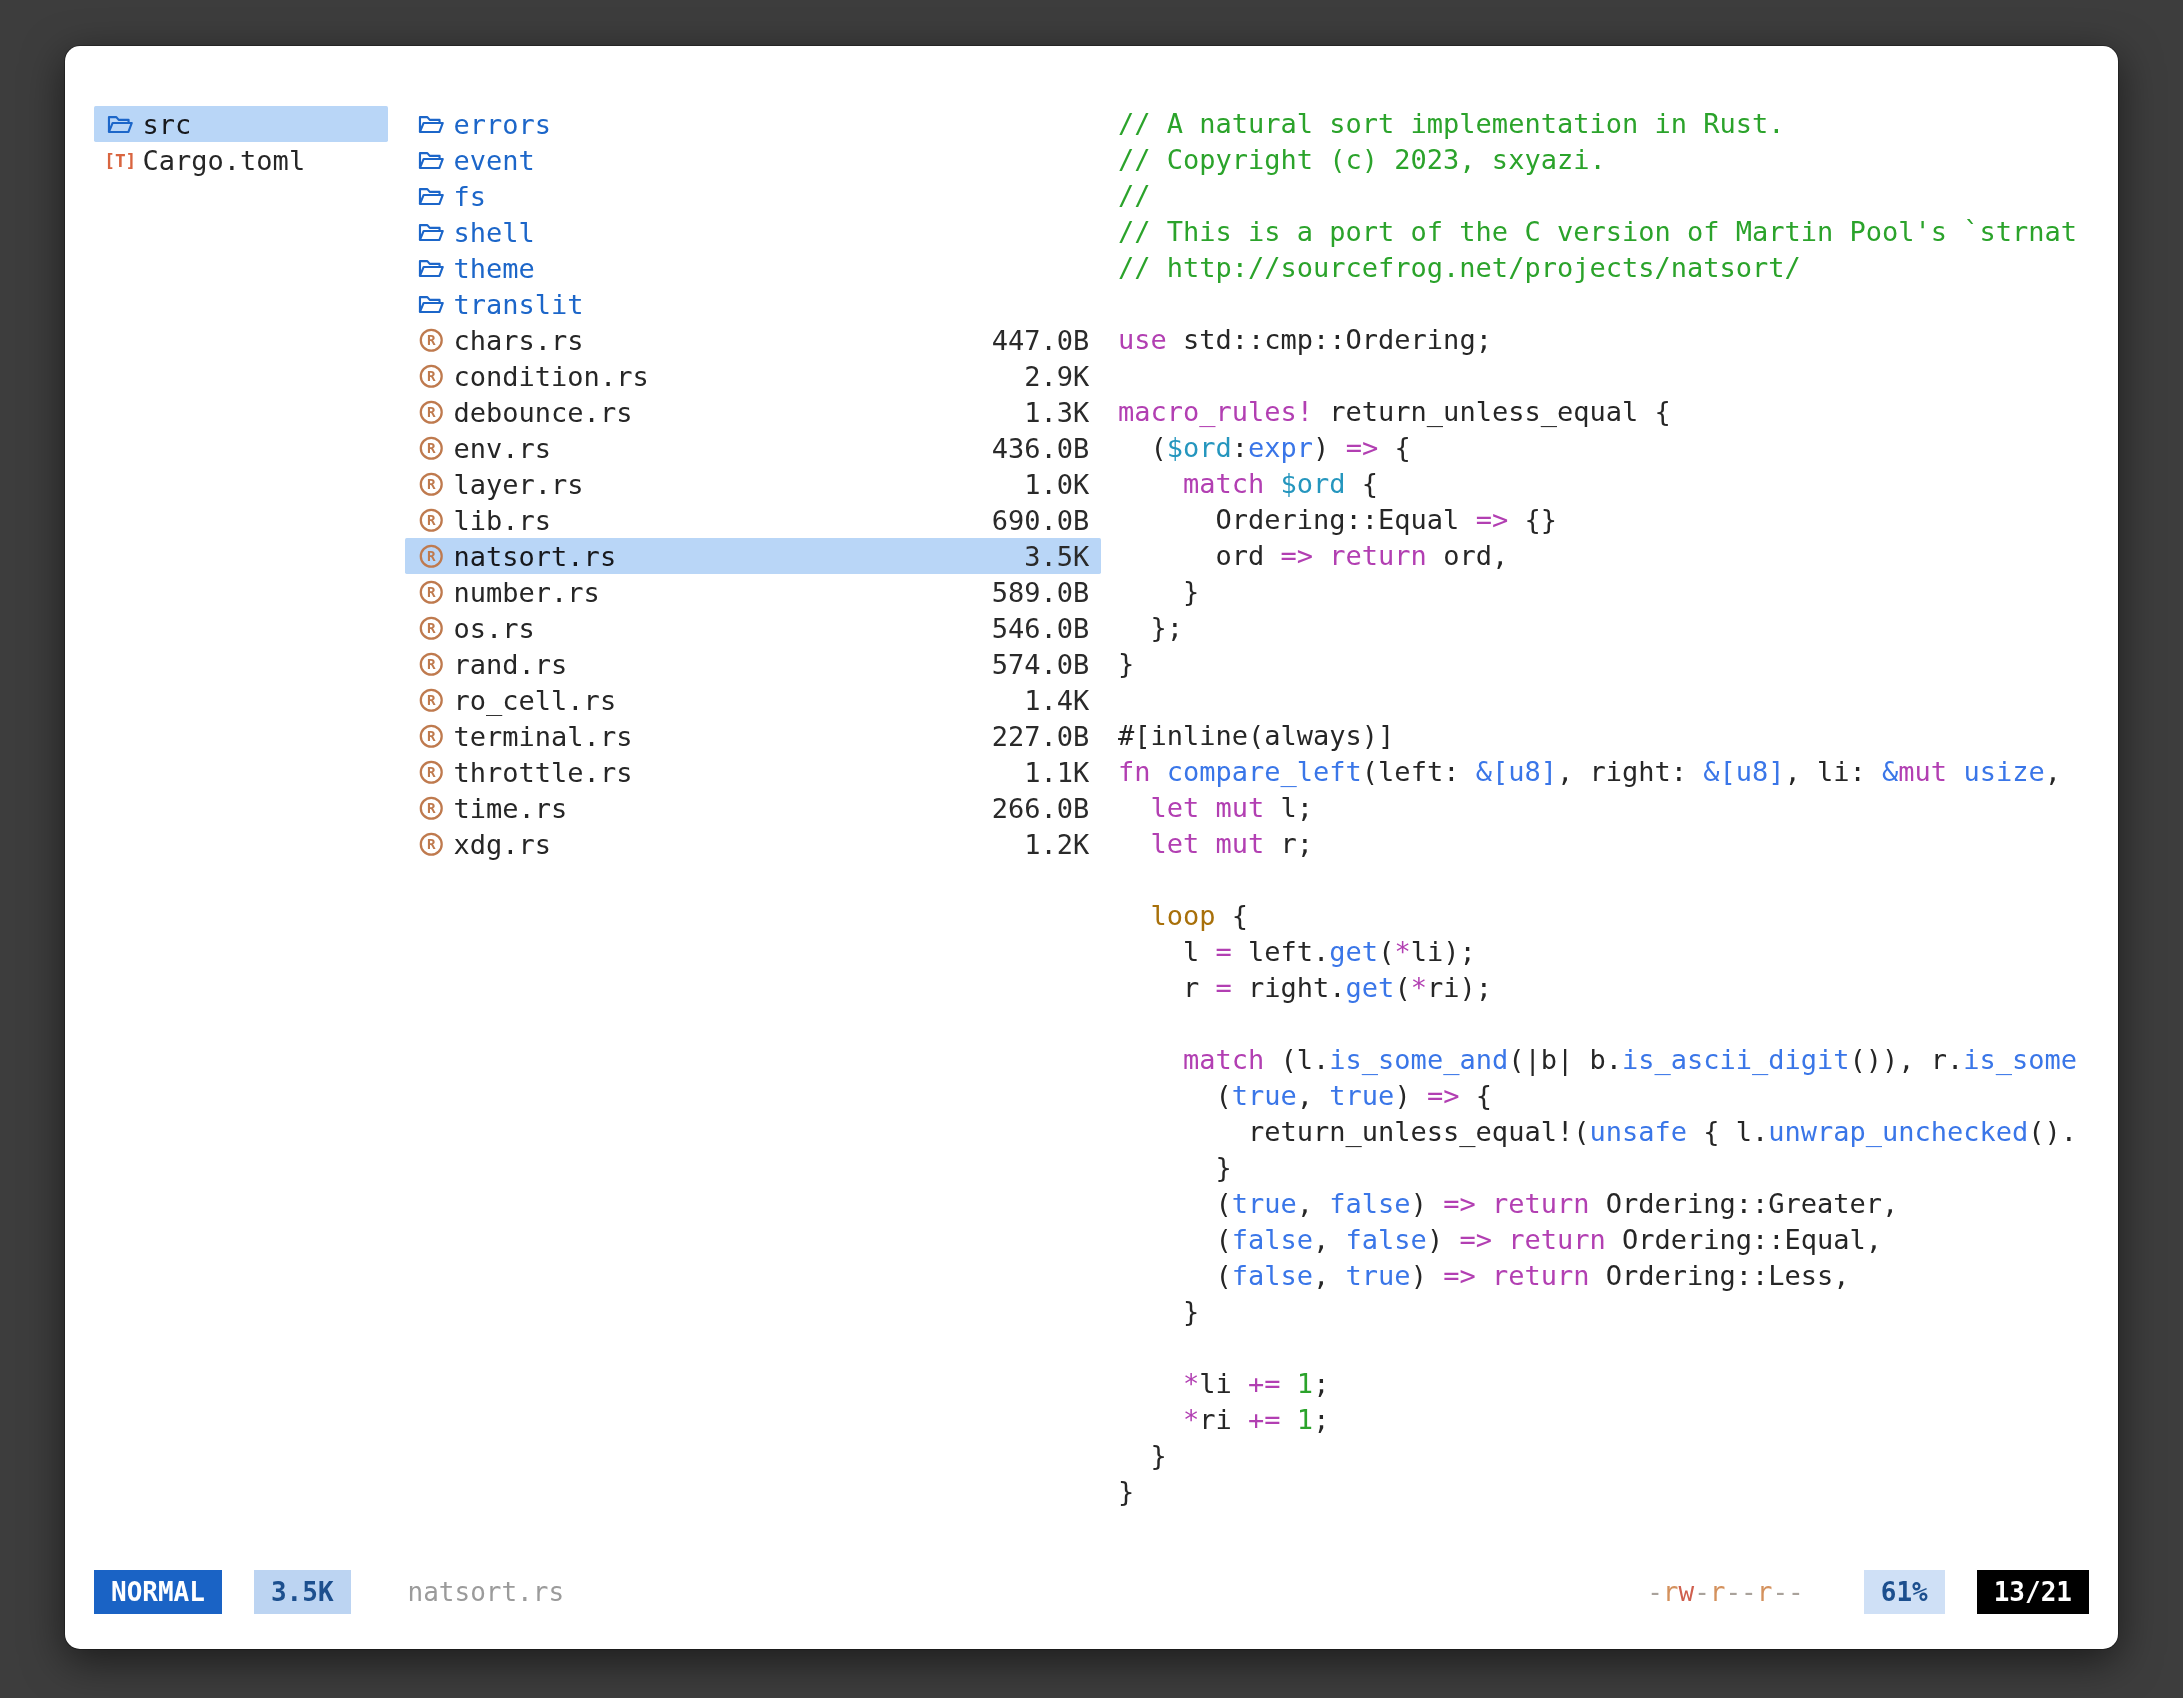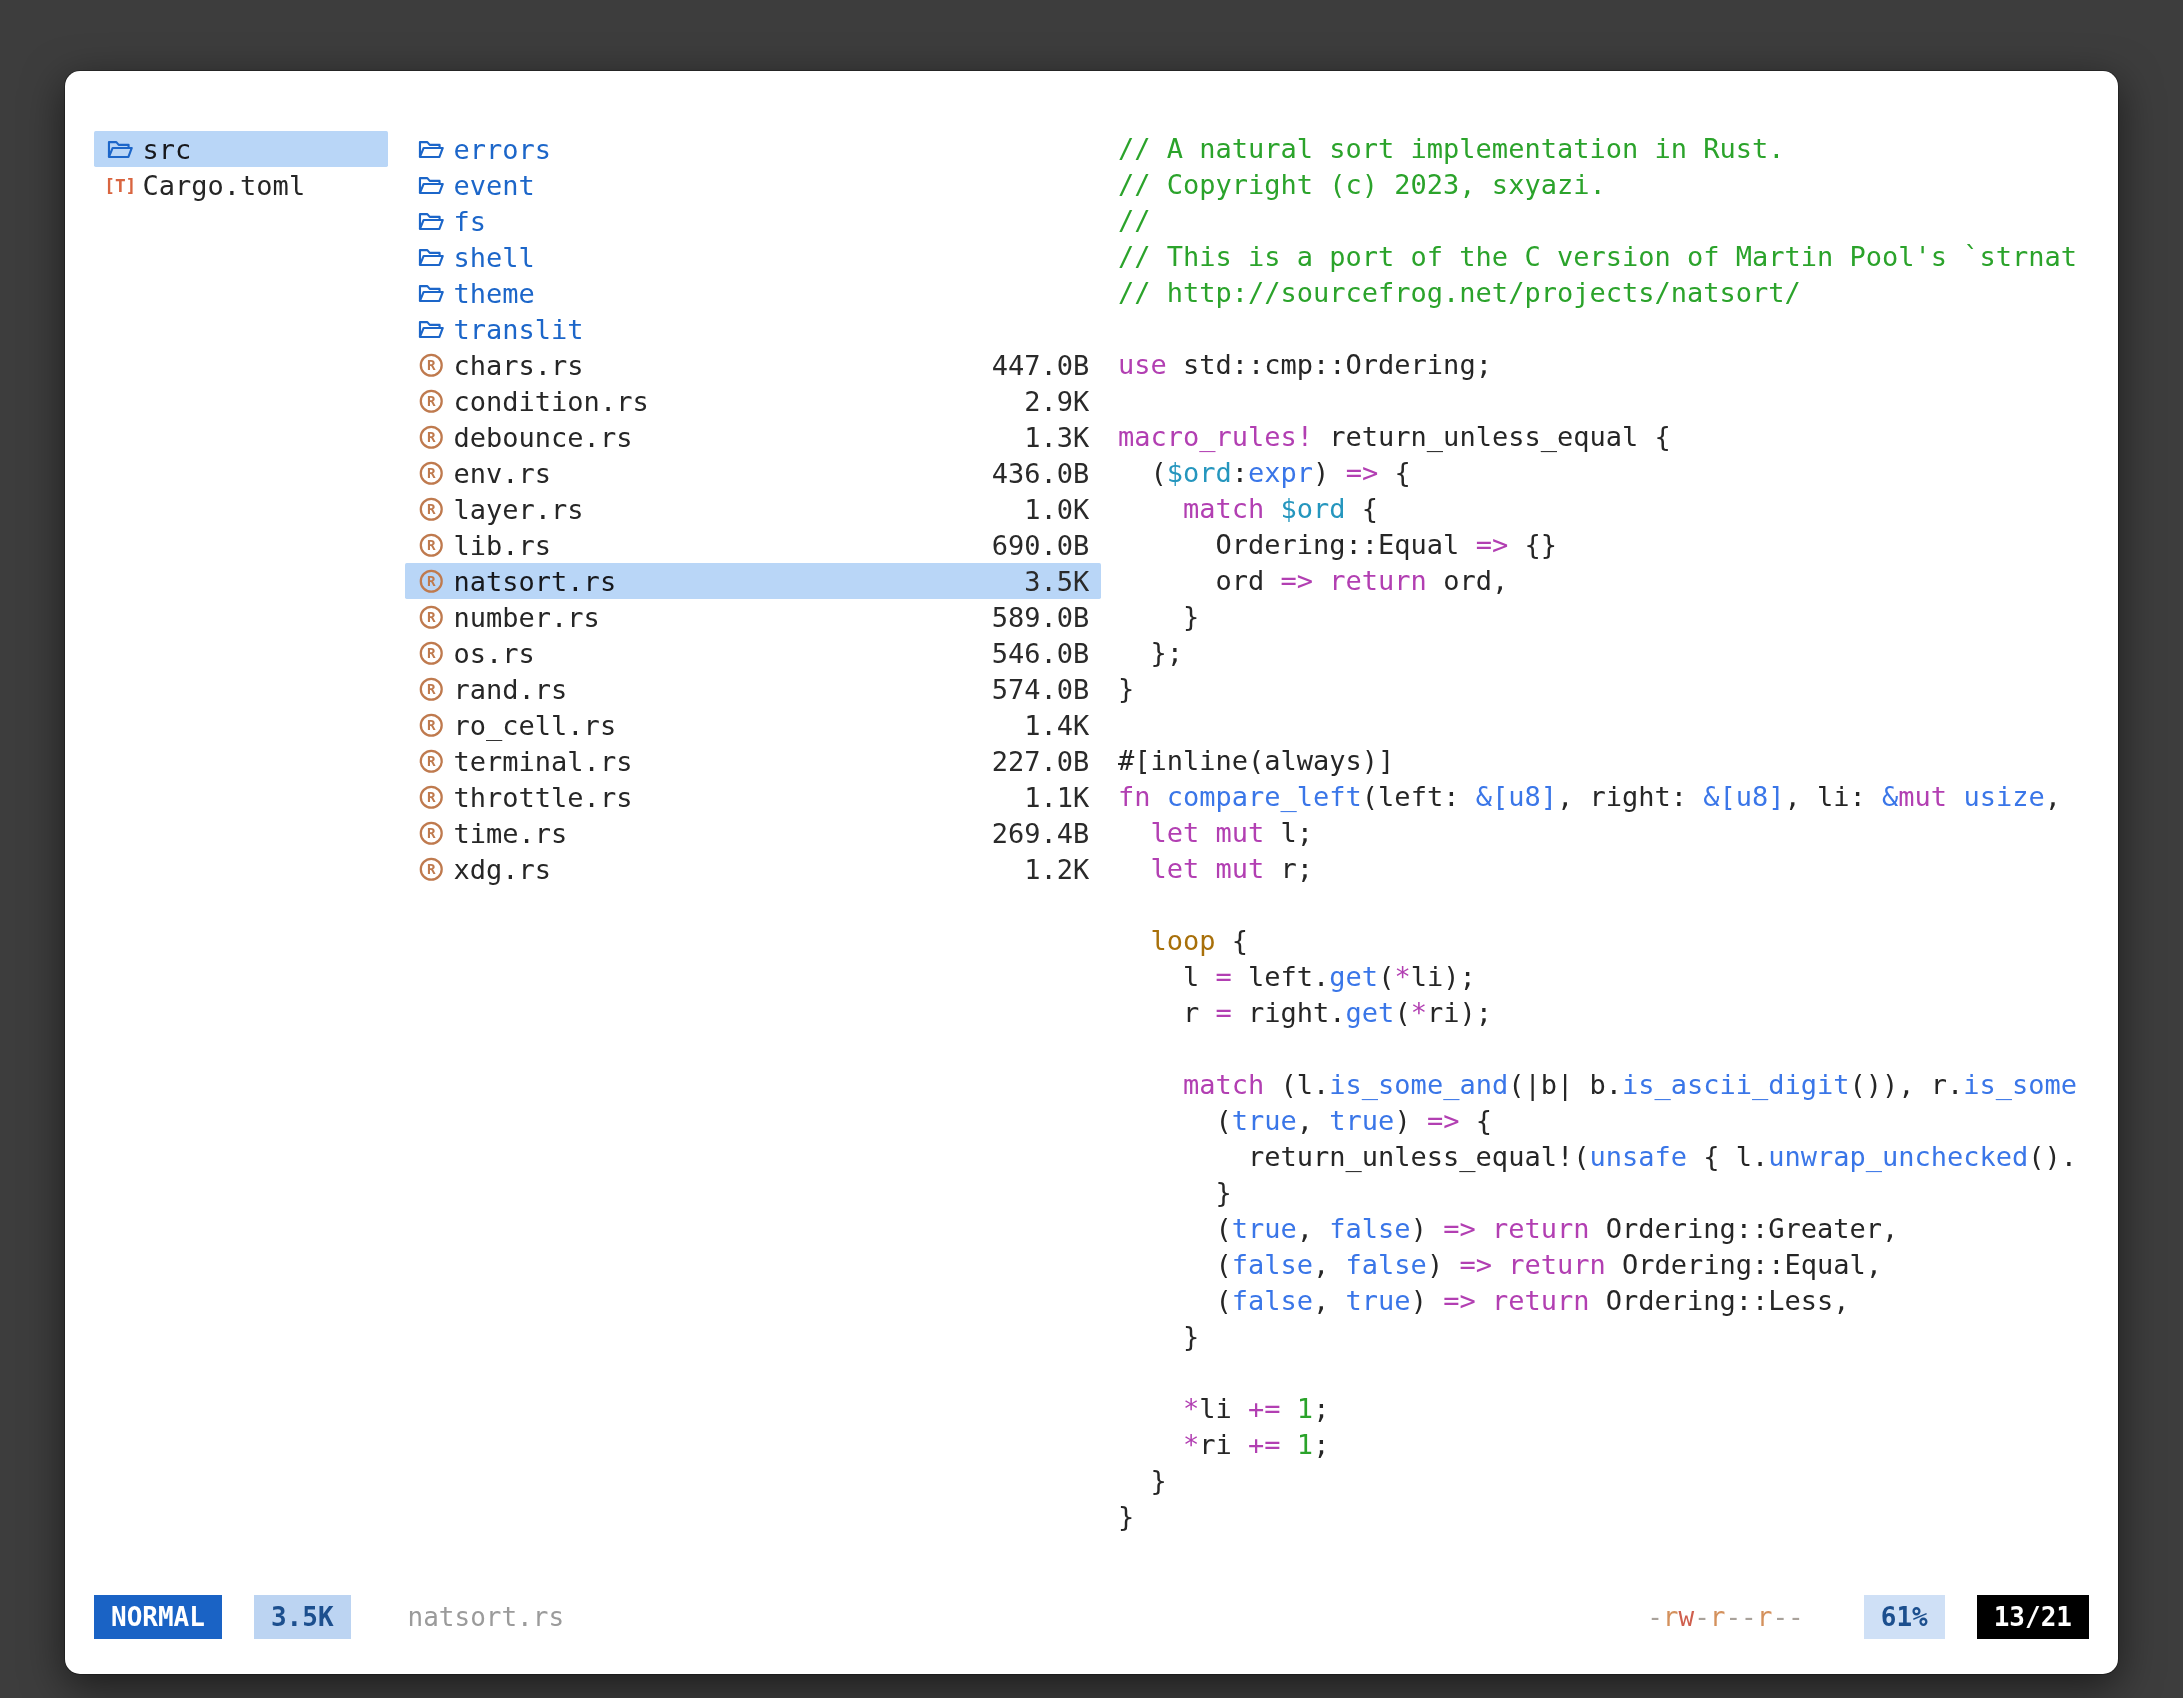--- a/index.html
+++ b/index.html
@@ -5,21 +5,21 @@
   * { box-sizing: border-box; }
   html,body { margin:0; padding:0; }
   body {
     width: 2183px; height: 1698px;
     background: #3d3d3d;
     font-family: "DejaVu Sans Mono", monospace;
     overflow: hidden;
     position: relative;
   }
   .window {
-    position: absolute; left: 65px; top: 71px;
+    position: absolute; left: 65px; top: 46px;
     width: 2053px; height: 1603px;
     background: #ffffff;
     border-radius: 15px;
     box-shadow: 0 11.7px 42px rgba(0,0,0,0.55), 0 0 0 0.8px rgba(0,0,0,0.35);
     display: flex; flex-direction: column;
     padding: 60px 29px 35px 29px;
   }
   .panes { flex: 1; display: flex; gap: 17px; overflow: hidden; align-items: stretch; }
   .pane { overflow: hidden; }
   .pane.parent  { width: 294px; flex: none; }
@@ -281,21 +281,21 @@
           <span class="fsize">1.1K</span>
         </div>
         <div class="row">
           <span class="icon">
             <svg viewBox="0 0 24 24" style="font-size:32px">
               <circle cx="12" cy="12" r="8.8" fill="none" stroke="#bf7a4e" stroke-width="1.9"></circle>
               <text x="12" y="16.4" text-anchor="middle" font-size="12" font-weight="bold" fill="#bf7a4e" font-family="DejaVu Sans Mono, monospace">R</text>
             </svg>
           </span>
           <span class="label">time.rs</span>
-          <span class="fsize">269.4B</span>
+          <span class="fsize">266.0B</span>
         </div>
         <div class="row">
           <span class="icon">
             <svg viewBox="0 0 24 24" style="font-size:32px">
               <circle cx="12" cy="12" r="8.8" fill="none" stroke="#bf7a4e" stroke-width="1.9"></circle>
               <text x="12" y="16.4" text-anchor="middle" font-size="12" font-weight="bold" fill="#bf7a4e" font-family="DejaVu Sans Mono, monospace">R</text>
             </svg>
           </span>
           <span class="label">xdg.rs</span>
           <span class="fsize">1.2K</span>

